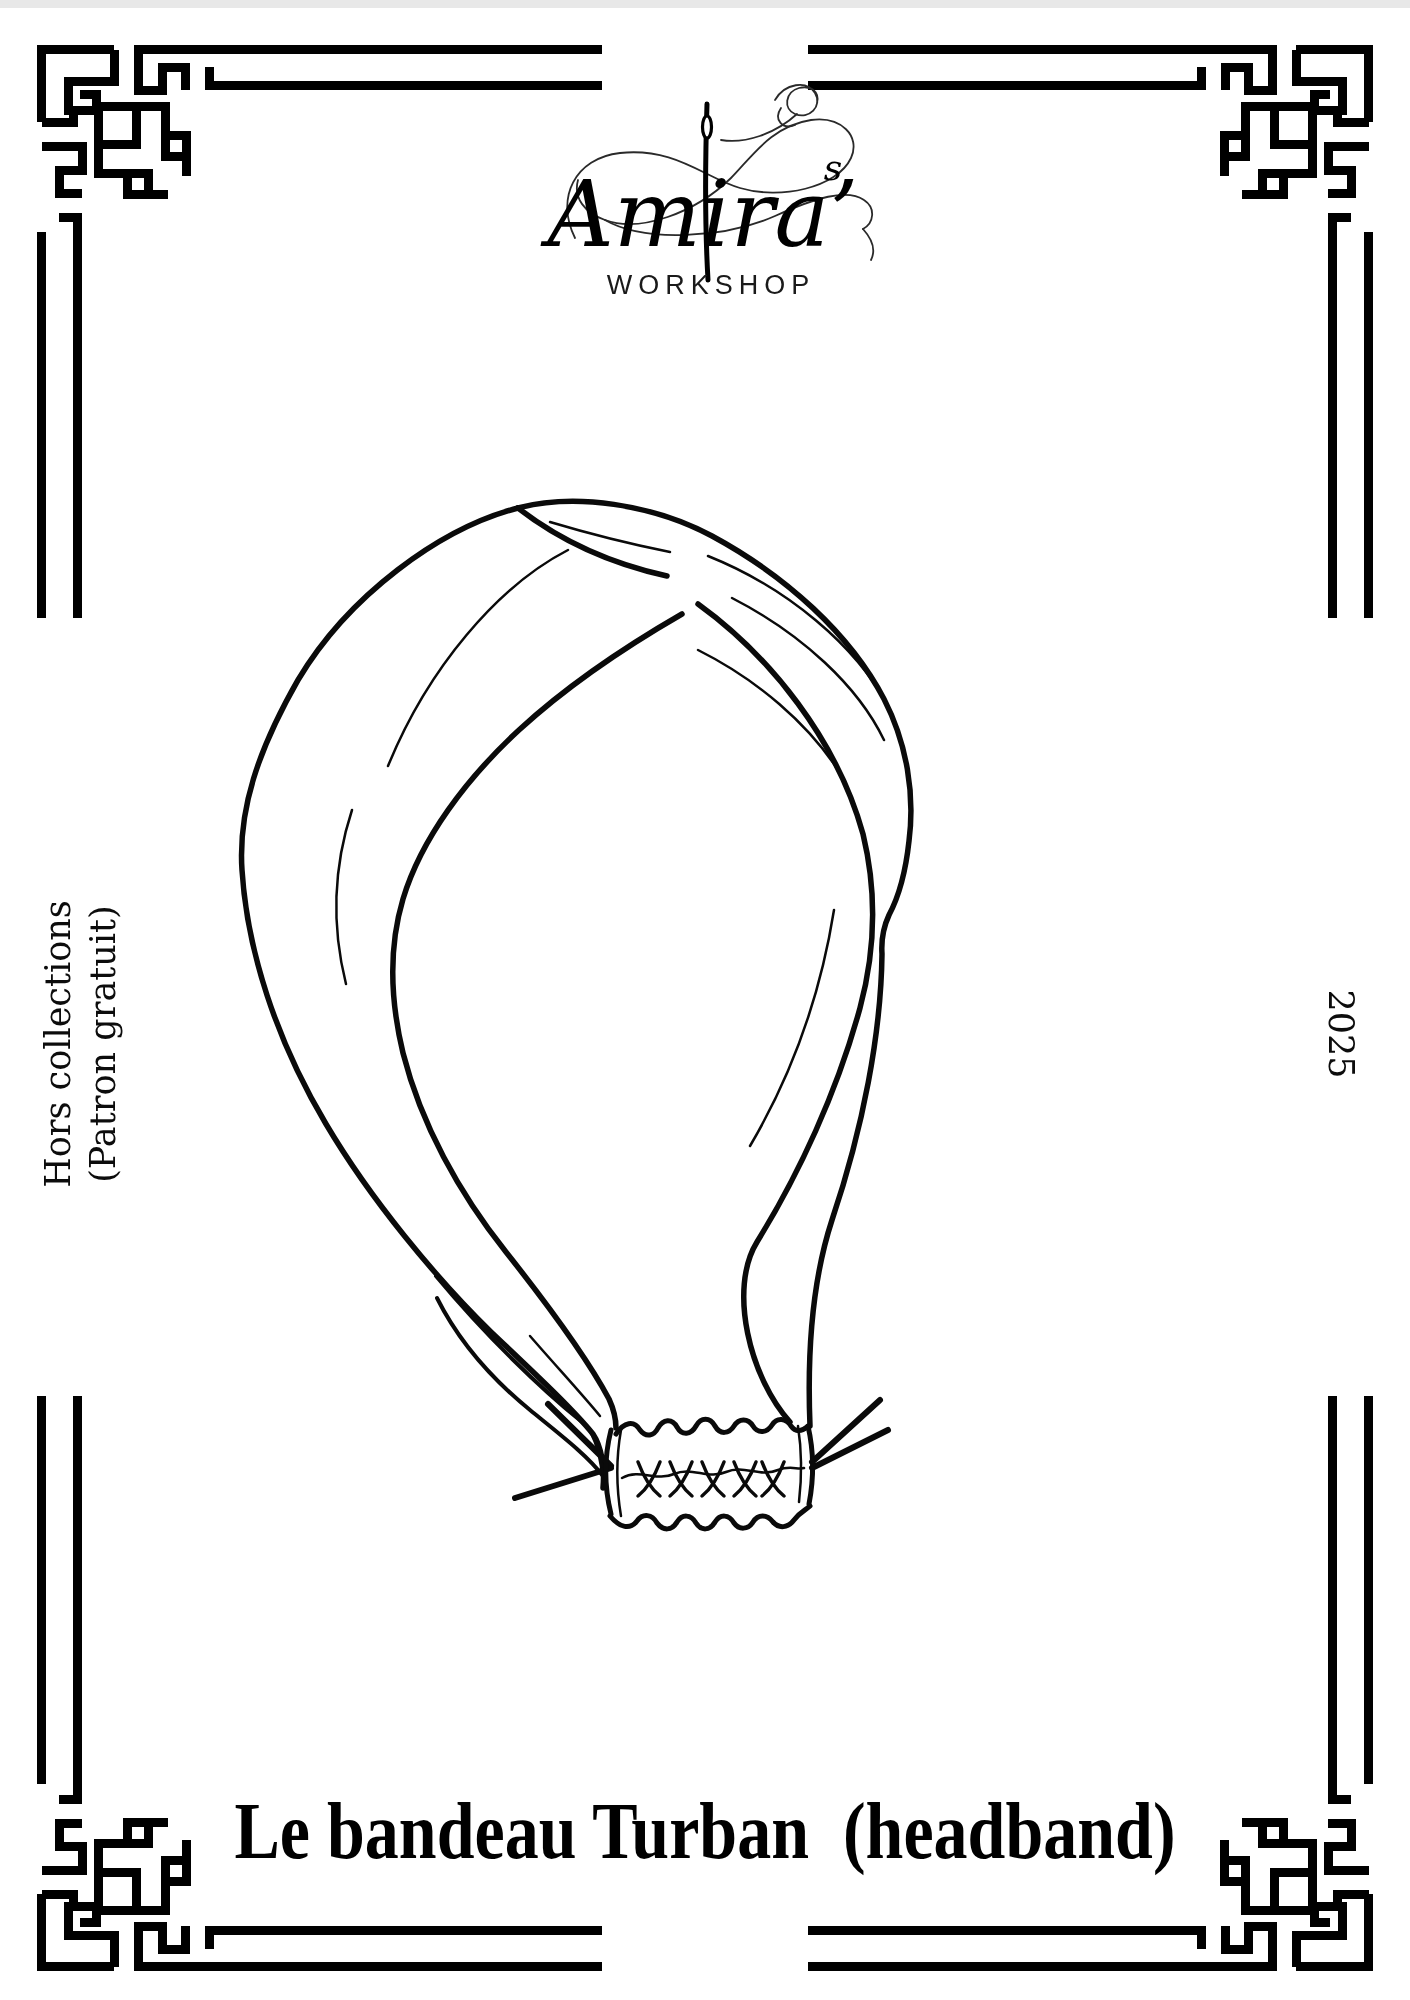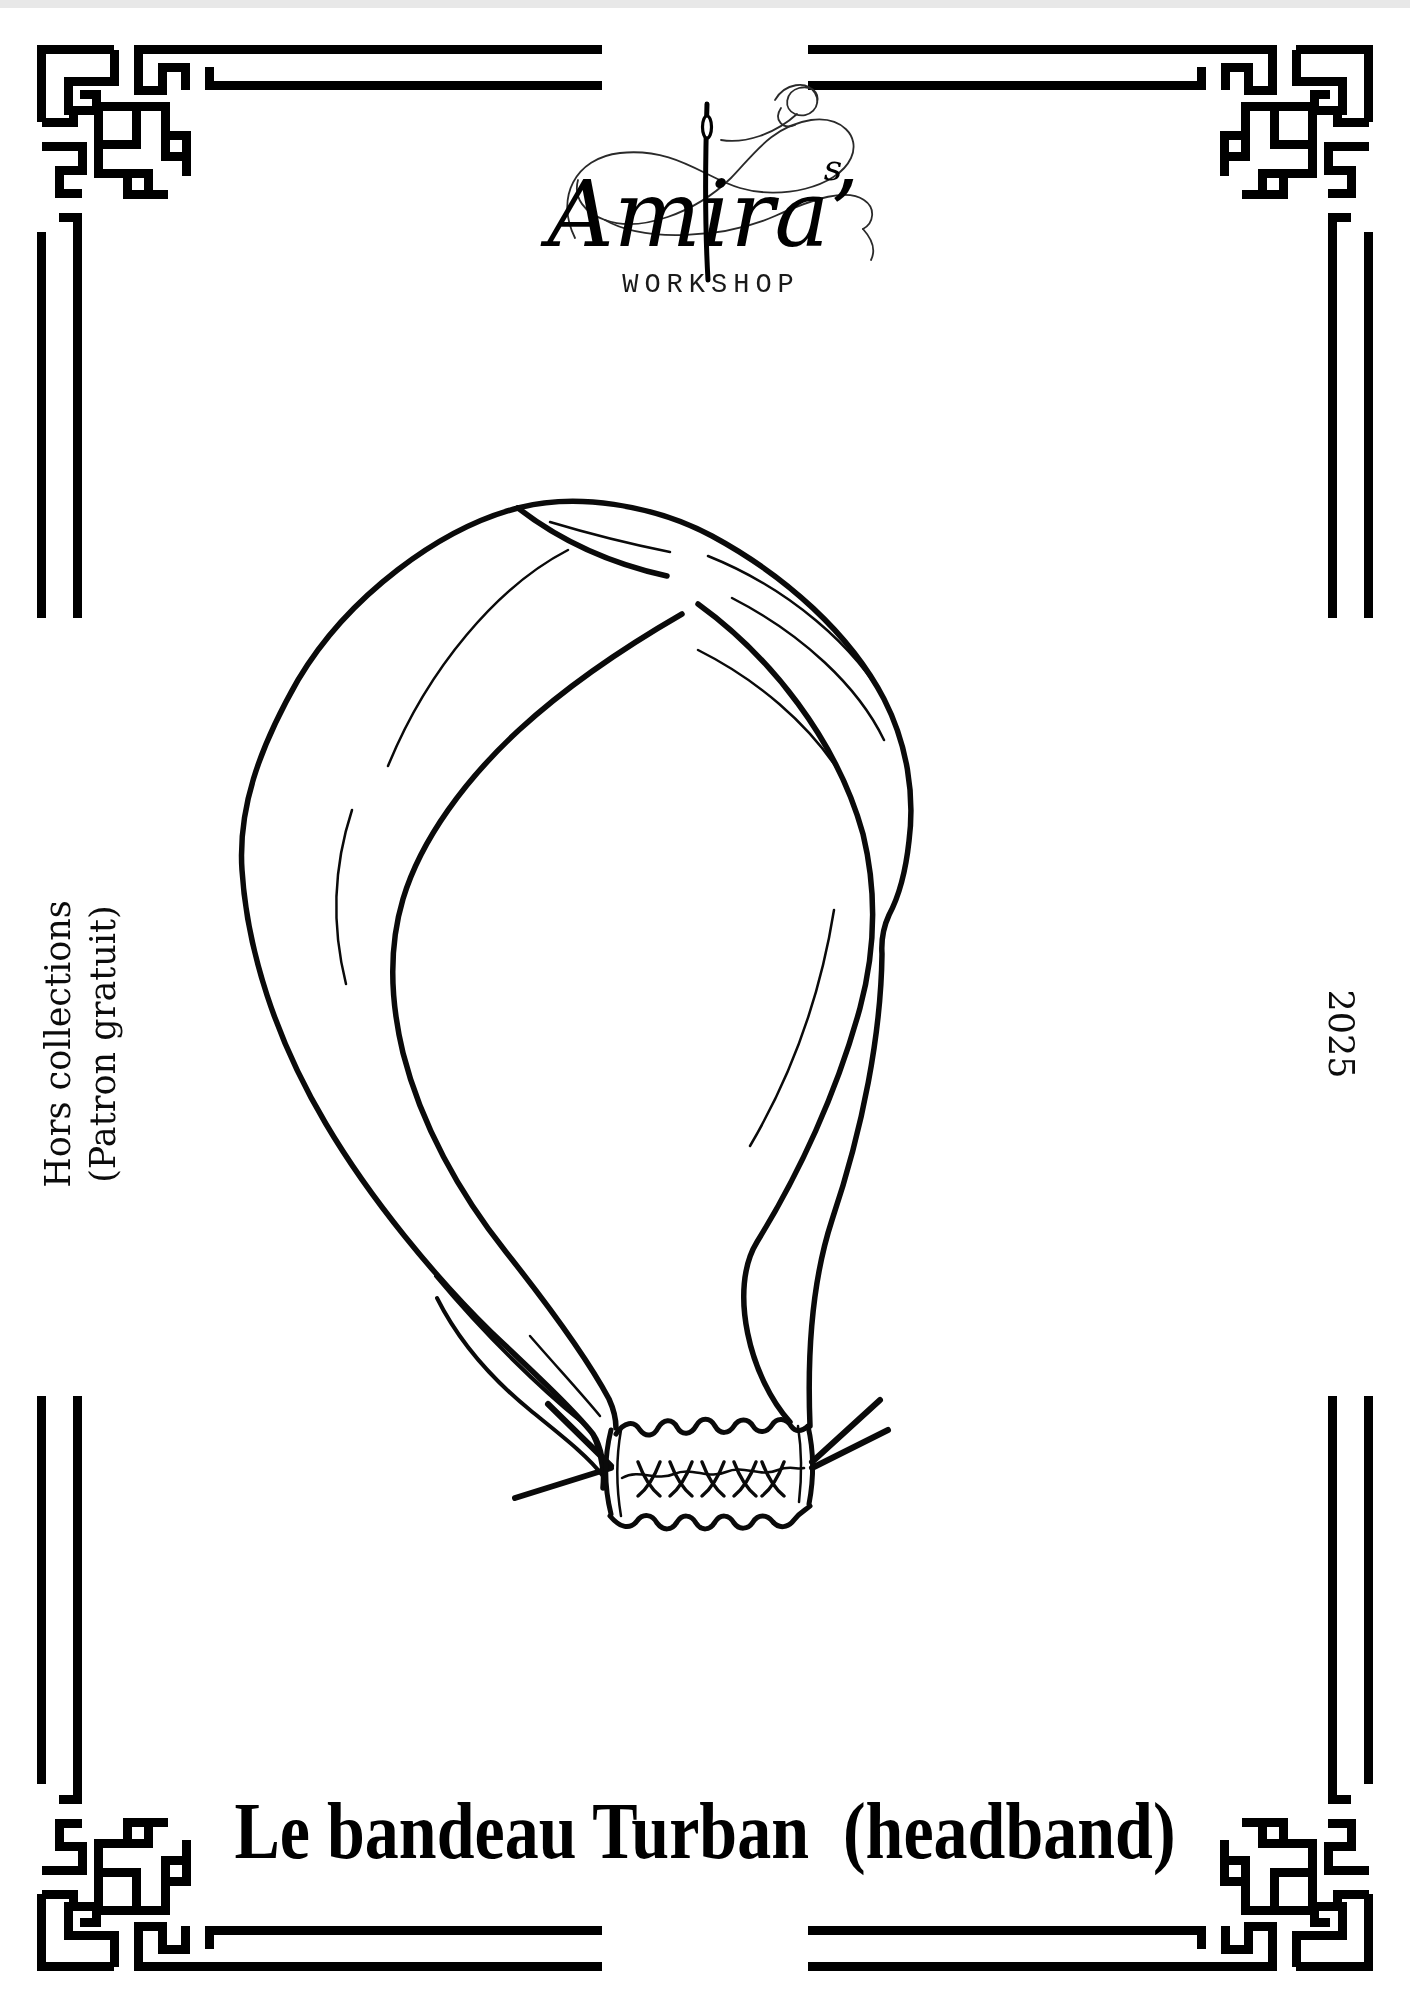--- a/index.html
+++ b/index.html
@@ -9,21 +9,21 @@
     font-family:"DejaVu Serif", serif;color:#000;
   }
   .bar{position:absolute;background:#000;}
   .orn{position:absolute;width:200px;height:200px;overflow:visible;}
   .flipx{transform:scaleX(-1);}
   .flipy{transform:scaleY(-1);}
   .flipxy{transform:scale(-1,-1);}
   #logo-svg{position:absolute;left:545px;top:40px;width:340px;height:270px;overflow:visible;}
   #wordmark{
     position:absolute;left:561px;top:262px;width:300px;height:32px;
-    text-align:center;font-family:Liberation Mono, monospace;font-size:27px;
+    text-align:center;font-family:Liberation Sans, sans-serif;font-size:27px;
     letter-spacing:6px;color:#1a1a1a;white-space:nowrap;
   }
   #headband-svg{position:absolute;left:230px;top:470px;width:700px;height:1060px;overflow:visible;}
   #side-left{
     position:absolute;left:-128px;top:990px;width:420px;height:92px;
     transform:rotate(-90deg);text-align:center;
     font-family:"DejaVu Serif", serif;font-size:35px;line-height:45px;color:#0c0c0c;
   }
   #side-right{
     position:absolute;left:1260px;top:1005px;width:160px;height:42px;

